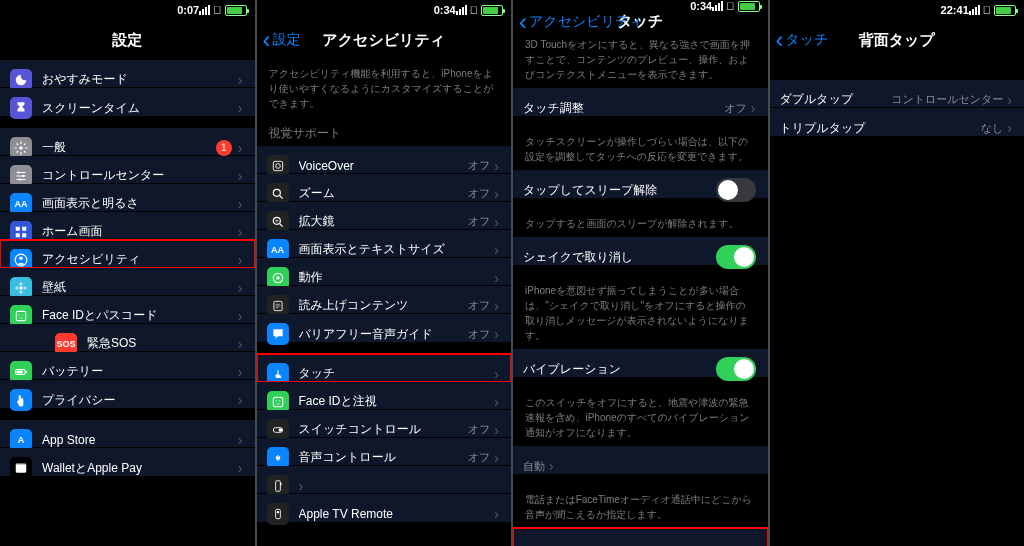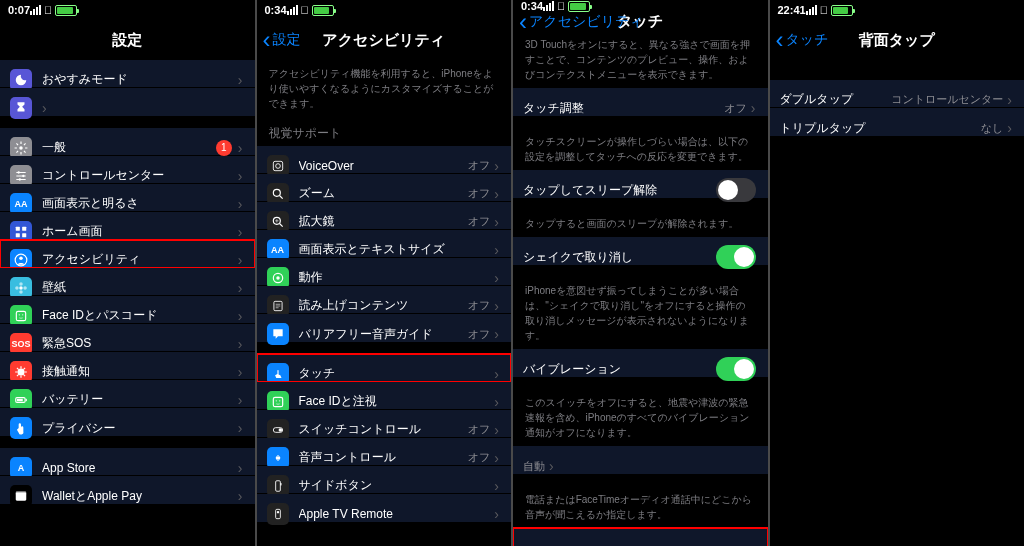--- a/index.html
+++ b/index.html
@@ -1,18 +1,18 @@
 <!DOCTYPE html>
 <html><head>
 <meta charset="utf-8">
 <style>
   *{box-sizing:border-box;margin:0;padding:0;font-family:-apple-system,"Hiragino Sans",sans-serif}
   body{background:#4a4a4a;display:flex;gap:2px;width:1024px;height:546px;overflow:hidden}
   .phone{width:255px;height:546px;background:#000;display:flex;flex-direction:column;color:#fff;overflow:hidden;position:relative}
-  .sbar{height:20px;display:flex;justify-content:flex-start;align-items:center;padding:0 8px;font-size:11px;font-weight:600}
+  .sbar{height:20px;display:flex;justify-content:flex-end;align-items:center;padding:0 8px;font-size:11px;font-weight:600}
   .sbar .r{display:flex;gap:3px;align-items:center}
   .sig{display:flex;gap:1px;align-items:flex-end}.sig i{width:2px;background:#fff;display:block}
   .sig i:nth-child(1){height:4px}.sig i:nth-child(2){height:6px}.sig i:nth-child(3){height:8px}.sig i:nth-child(4){height:10px}
   .wifi{font-size:11px}
   .bat{width:22px;height:11px;border:1px solid #8f8;border-radius:2px;position:relative;padding:1px}
   .bat::after{content:"";position:absolute;right:-3px;top:3px;width:2px;height:4px;background:#8f8;border-radius:0 1px 1px 0}
   .bat i{display:block;height:100%;width:85%;background:#4c4;border-radius:1px}
   .nav{height:40px;display:flex;align-items:center;justify-content:center;position:relative;font-size:15px;font-weight:600}
   .back{position:absolute;left:6px;color:#0a84ff;font-size:14px;font-weight:400;display:flex;align-items:center;cursor:pointer}
   .back::before{content:"‹";font-size:24px;margin-right:2px;line-height:0}
@@ -64,20 +64,21 @@
         </span>
         <span class="lbl">おやすみモード</span>
         <span class="chev"></span>
       </div>
       <div class="row">
         <span class="ico" style="background: rgb(88, 86, 214); color: rgb(255, 255, 255);">
           <svg viewBox="0 0 24 24" fill="currentColor">
             <path d="M6 2h12v4l-4 4 4 4v4H6v-4l4-4-4-4z"></path>
           </svg>
         </span>
+        <span class="lbl">スクリーンタイム</span>
         <span class="chev"></span>
       </div>
     </div>
   <div class="grp" id="p1g2">
       <div class="row">
         <span class="ico" style="background: rgb(142, 142, 147); color: rgb(255, 255, 255);">
           <svg viewBox="0 0 24 24" fill="currentColor">
             <circle cx="12" cy="12" r="3"></circle>
             <path d="M12 1v4M12 19v4M4.2 4.2l2.8 2.8M17 17l2.8 2.8M1 12h4M19 12h4M4.2 19.8L7 17M17 7l2.8-2.8" stroke="currentColor" stroke-width="2"></path>
           </svg>
@@ -147,34 +148,24 @@
             <rect x="4" y="4" width="16" height="16" rx="3" fill="none" stroke="currentColor" stroke-width="2"></rect>
             <circle cx="9" cy="10" r="1"></circle>
             <circle cx="15" cy="10" r="1"></circle>
             <path d="M9 15c1 1 5 1 6 0" stroke="currentColor" fill="none"></path>
           </svg>
         </span>
         <span class="lbl">Face IDとパスコード</span>
         <span class="chev"></span>
       </div>
       <div class="row">
-        <span class="ico" style="background: rgb(255, 59, 48); color: rgb(255, 255, 255);">
+        <span class="ico" style="background: rgb(255, 59, 48); color: rgb(255, 255, 255); margin-left: 45px;">
           <span style="font-size:9px;font-weight:700">SOS</span>
         </span>
         <span class="lbl">緊急SOS</span>
-        <span class="chev"></span>
-      </div>
-      <div class="row">
-        <span class="ico" style="background: rgb(255, 59, 48); color: rgb(255, 255, 255);">
-          <svg viewBox="0 0 24 24" fill="currentColor">
-            <circle cx="12" cy="12" r="6"></circle>
-            <path d="M12 2v4M12 18v4M2 12h4M18 12h4M5 5l3 3M16 16l3 3M5 19l3-3M16 8l3-3" stroke="currentColor" stroke-width="2"></path>
-          </svg>
-        </span>
-        <span class="lbl">接触通知</span>
         <span class="chev"></span>
       </div>
       <div class="row">
         <span class="ico" style="background: rgb(48, 209, 88); color: rgb(255, 255, 255);">
           <svg viewBox="0 0 24 24" fill="currentColor">
             <rect x="3" y="8" width="16" height="8" rx="2" fill="none" stroke="currentColor" stroke-width="2"></rect>
             <rect x="20" y="10" width="2" height="4"></rect>
             <rect x="5" y="10" width="10" height="4"></rect>
           </svg>
         </span>
@@ -352,21 +343,20 @@
         <span class="val">オフ</span>
         <span class="chev"></span>
       </div>
       <div class="row">
         <span class="ico" style="background: rgb(34, 34, 34); color: rgb(255, 255, 255);">
           <svg viewBox="0 0 24 24" fill="currentColor">
             <rect x="8" y="3" width="8" height="18" rx="2" fill="none" stroke="currentColor" stroke-width="1.5"></rect>
             <rect x="16" y="7" width="2" height="4"></rect>
           </svg>
         </span>
-        <span class="lbl">サイドボタン</span>
         <span class="chev"></span>
       </div>
       <div class="row">
         <span class="ico" style="background: rgb(34, 34, 34); color: rgb(255, 255, 255);">
           <svg viewBox="0 0 24 24" fill="currentColor">
             <rect x="8" y="4" width="8" height="16" rx="2" fill="none" stroke="currentColor" stroke-width="1.5"></rect>
             <circle cx="12" cy="9" r="2"></circle>
           </svg>
         </span>
         <span class="lbl">Apple TV Remote</span>

